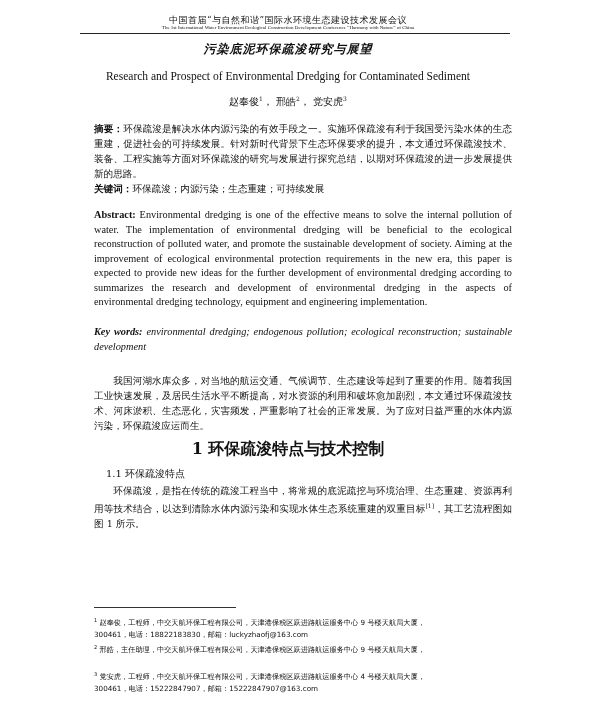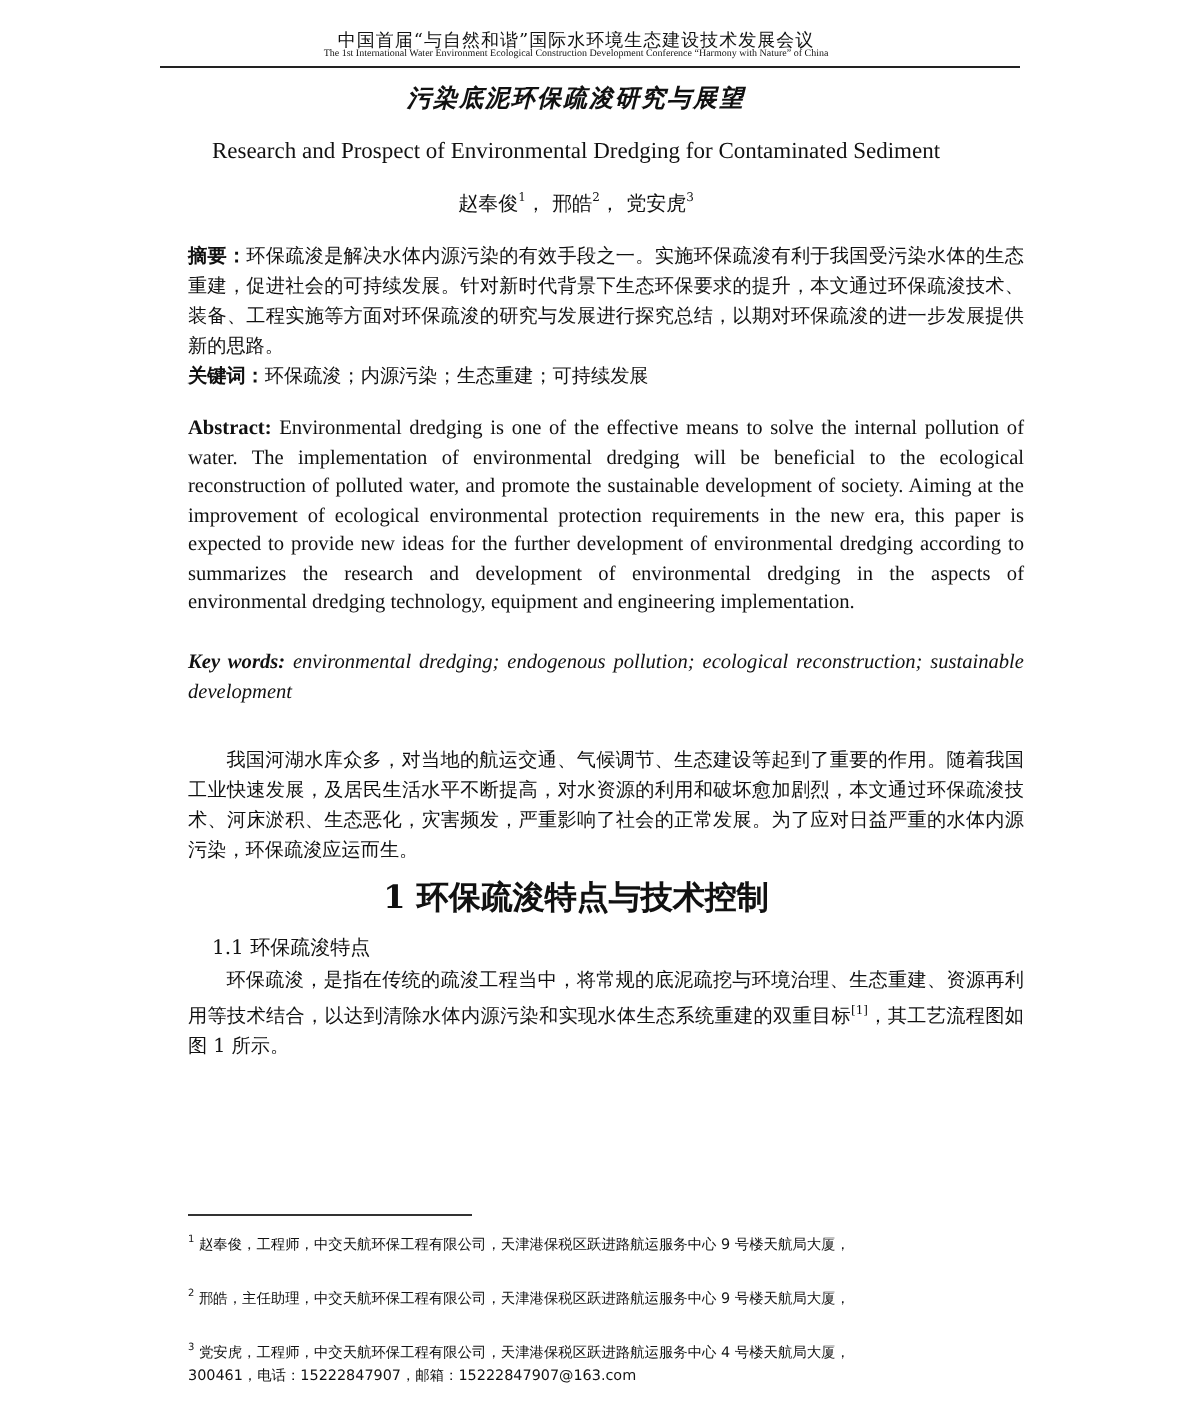--- a/index.html
+++ b/index.html
@@ -61,20 +61,21 @@
 <div class="abs subsec">1.1 环保疏浚特点</div>
 
 <div class="abs block para" style="top:483px;">
   <span>环保疏浚，是指在传统的疏浚工程当中，将常规的底泥疏挖与环境治理、生态重建、资源再利用等技术结合，以达到清除水体内源污染和实现水体生态系统重建的双重目标</span><span class="ref">[1]</span><span>，其工艺流程图如图 1 所示。</span>
 </div>
 
 <div class="abs fn-rule"></div>
 
 <div class="abs fn" style="top:614px;">
   <sup>1</sup> <span>赵奉俊，工程师，中交天航环保工程有限公司，天津港保税区跃进路航运服务中心 9 号楼天航局大厦，</span><br>
+  <span>300461，电话：18822183830，邮箱：luckyzhaofj@163.com</span>
 </div>
 <div class="abs fn" style="top:641px;">
   <sup>2</sup> <span>邢皓，主任助理，中交天航环保工程有限公司，天津港保税区跃进路航运服务中心 9 号楼天航局大厦，</span><br>
 </div>
 <div class="abs fn" style="top:668px;">
   <sup>3</sup> <span>党安虎，工程师，中交天航环保工程有限公司，天津港保税区跃进路航运服务中心 4 号楼天航局大厦，</span><br>
   <span>300461，电话：15222847907，邮箱：15222847907@163.com</span>
 </div>
 
 </body></html>

